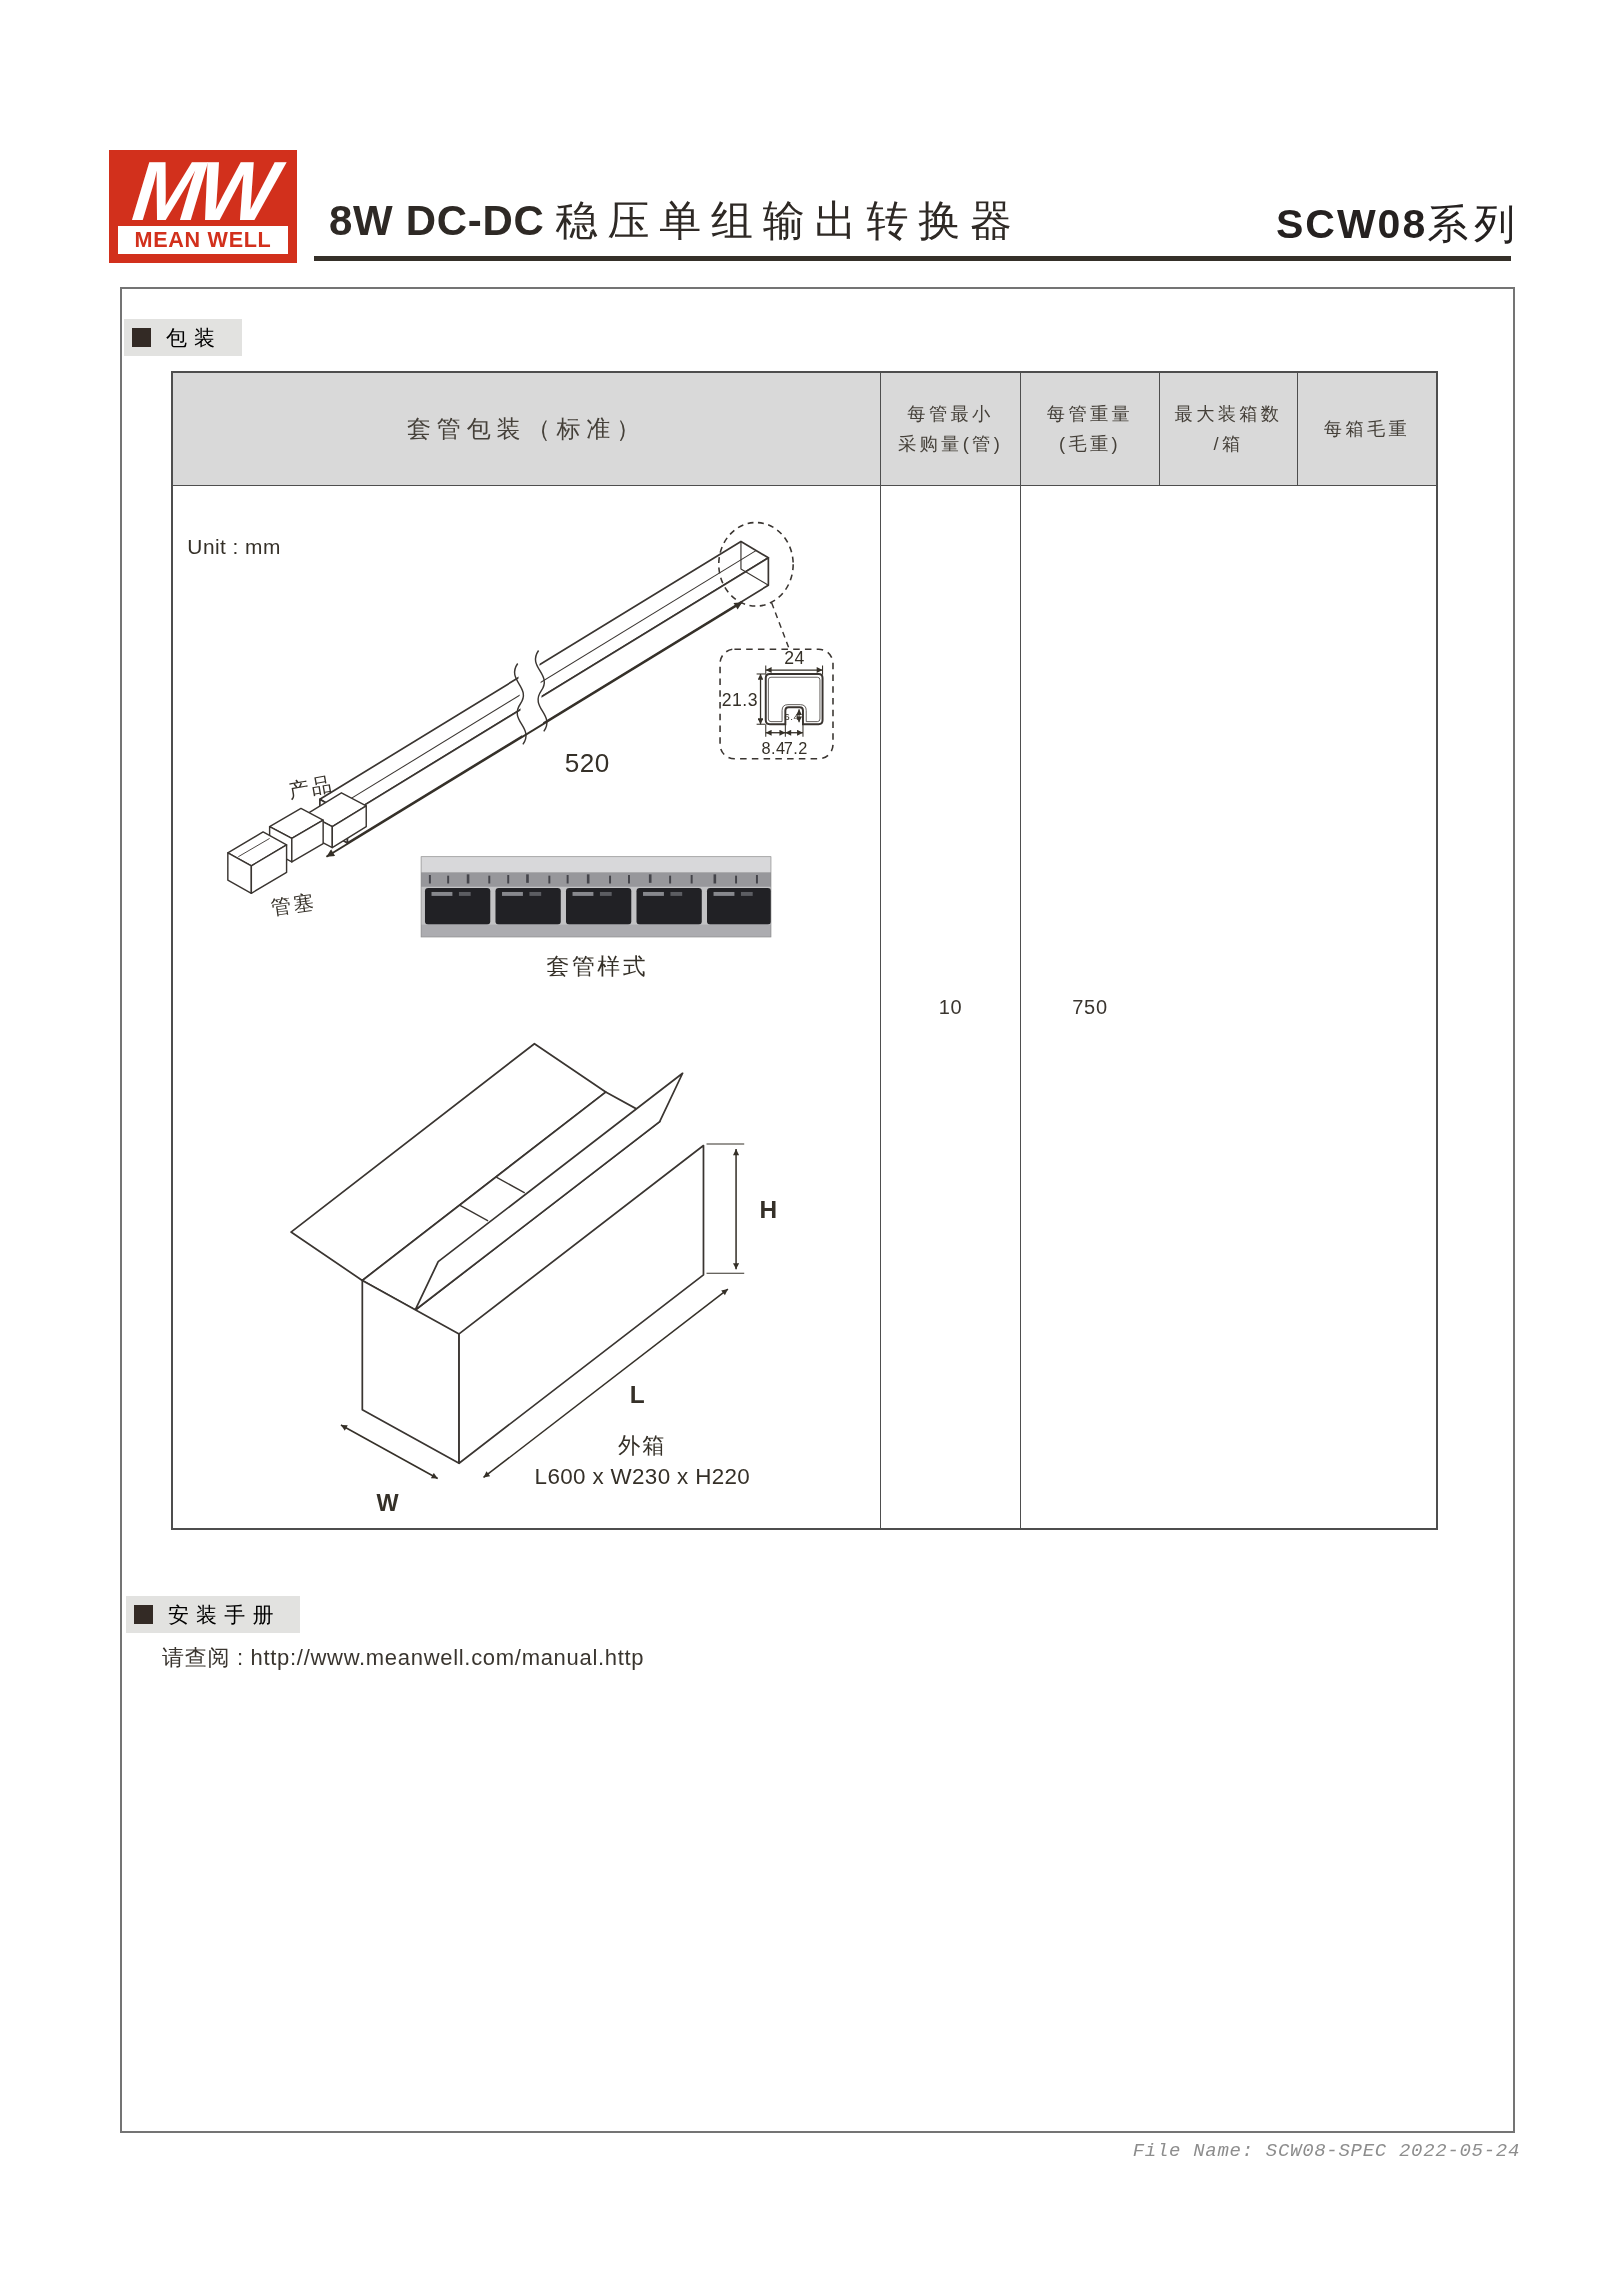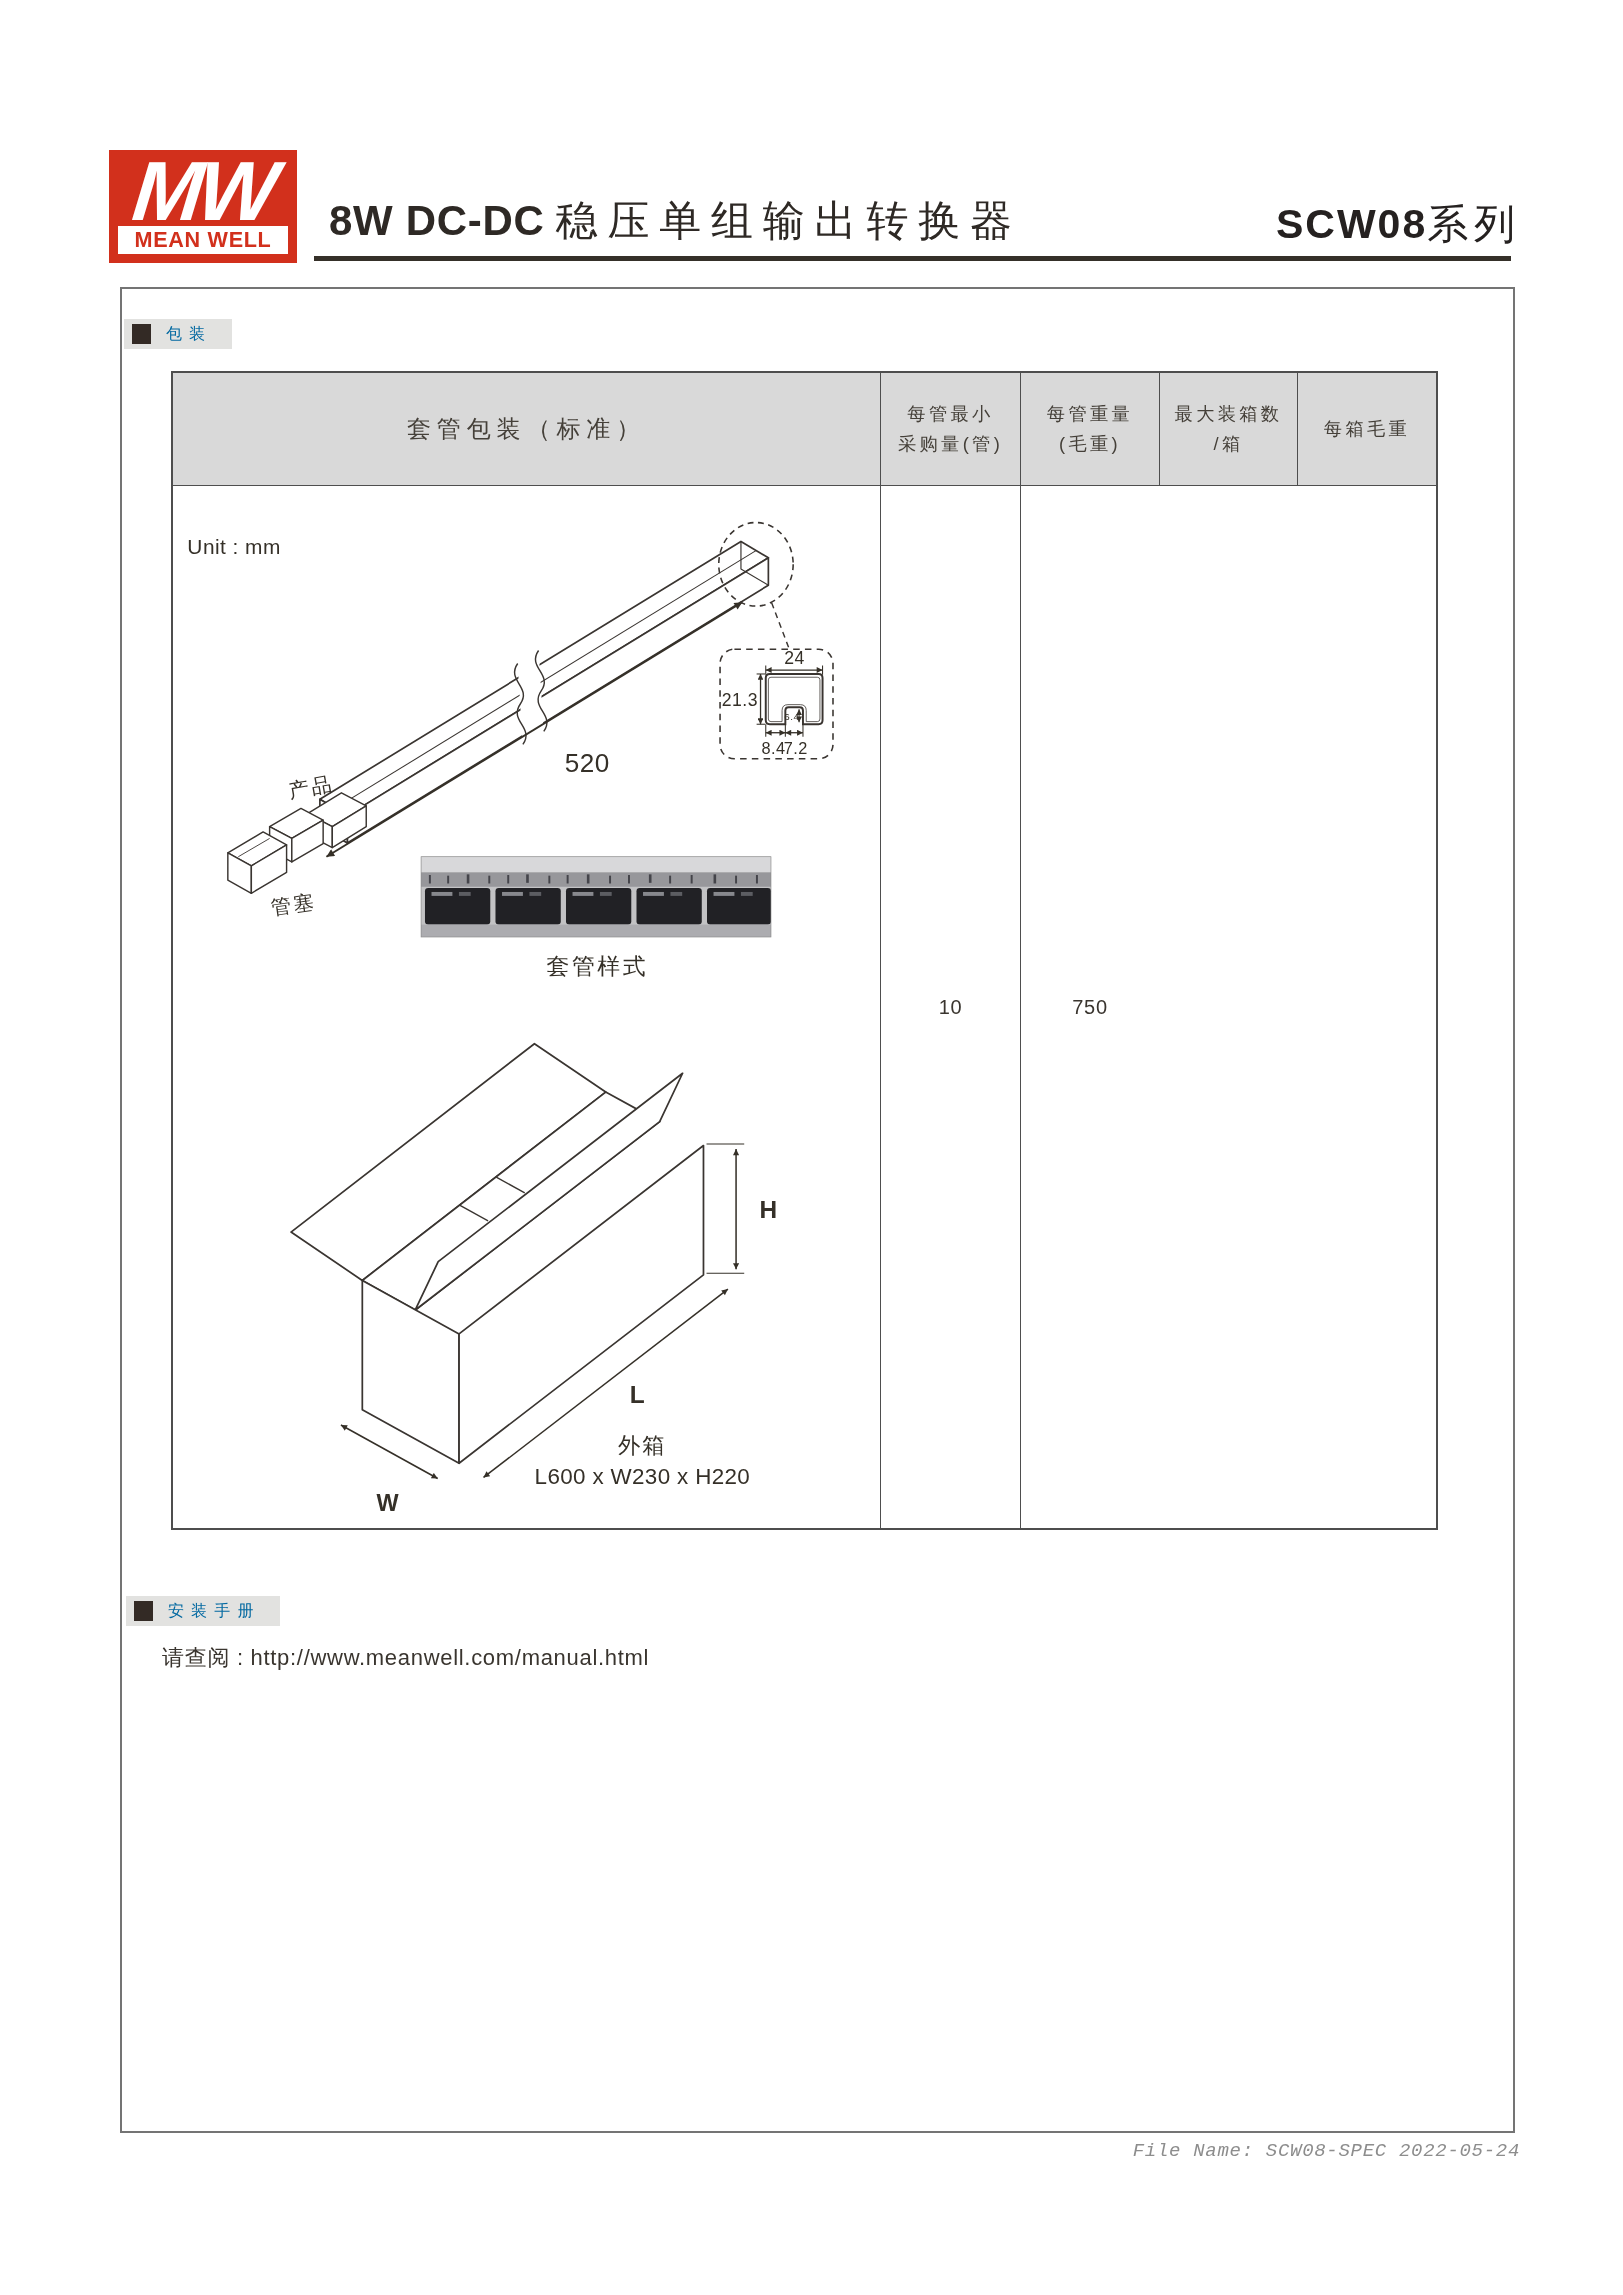--- a/index.html
+++ b/index.html
@@ -29,21 +29,21 @@
   #series-title .s-en{font-size:41px;font-weight:bold;color:#252120;letter-spacing:2px;}
   #series-title .s-cn{font-size:41px;font-weight:normal;color:#252120;letter-spacing:5.9px;}
   #title-rule{left:314px;top:256px;width:1197px;height:5.2px;background:#353029;}
 
   
   #content-box{left:120px;top:287px;width:1391px;height:1842px;border:2px solid #747474;background:#fff;}
 
   
   .sec-head{display:flex;align-items:center;gap:14.4px;background:#e2e2e0;padding:4.6px 19.6px 4.6px 7.9px;}
   .sec-sq{width:19.6px;height:19.6px;background:#332a25;flex:0 0 auto;}
-  .sec-label{font-size:16px;color:#0369a1;letter-spacing:7.2px;white-space:nowrap;}
+  .sec-label{font-size:21px;color:#000000;letter-spacing:7.2px;white-space:nowrap;}
   #head-packaging{left:124px;top:319px;}
   #head-manual{left:126px;top:1596px;}
 
   
   #pack-table{
     left:171px;top:371px;width:1267px;height:1159px;box-sizing:border-box;
     display:grid;grid-template-columns:707px 140px 139px 138px 139px;
     grid-template-rows:113px 1043px;border:2px solid #4e4e4e;background:#fff;
   }
   .th{
@@ -277,16 +277,16 @@
   </div>
 
   <div class="td">10</div>
   <div class="td">750</div>
 </div>
 
 <div class="abs sec-head" id="head-manual">
   <span class="sec-sq"></span>
   <span class="sec-label">安装手册</span>
 </div>
-<div class="abs" id="manual-note">请查阅 : http://www.meanwell.com/manual.html</div>
+<div class="abs" id="manual-note">请查阅 : http://www.meanwell.com/manual.http</div>
 
 <div class="abs" id="page-footer">File Name: SCW08-SPEC  2022-05-24</div>
 
 
 </body></html>

